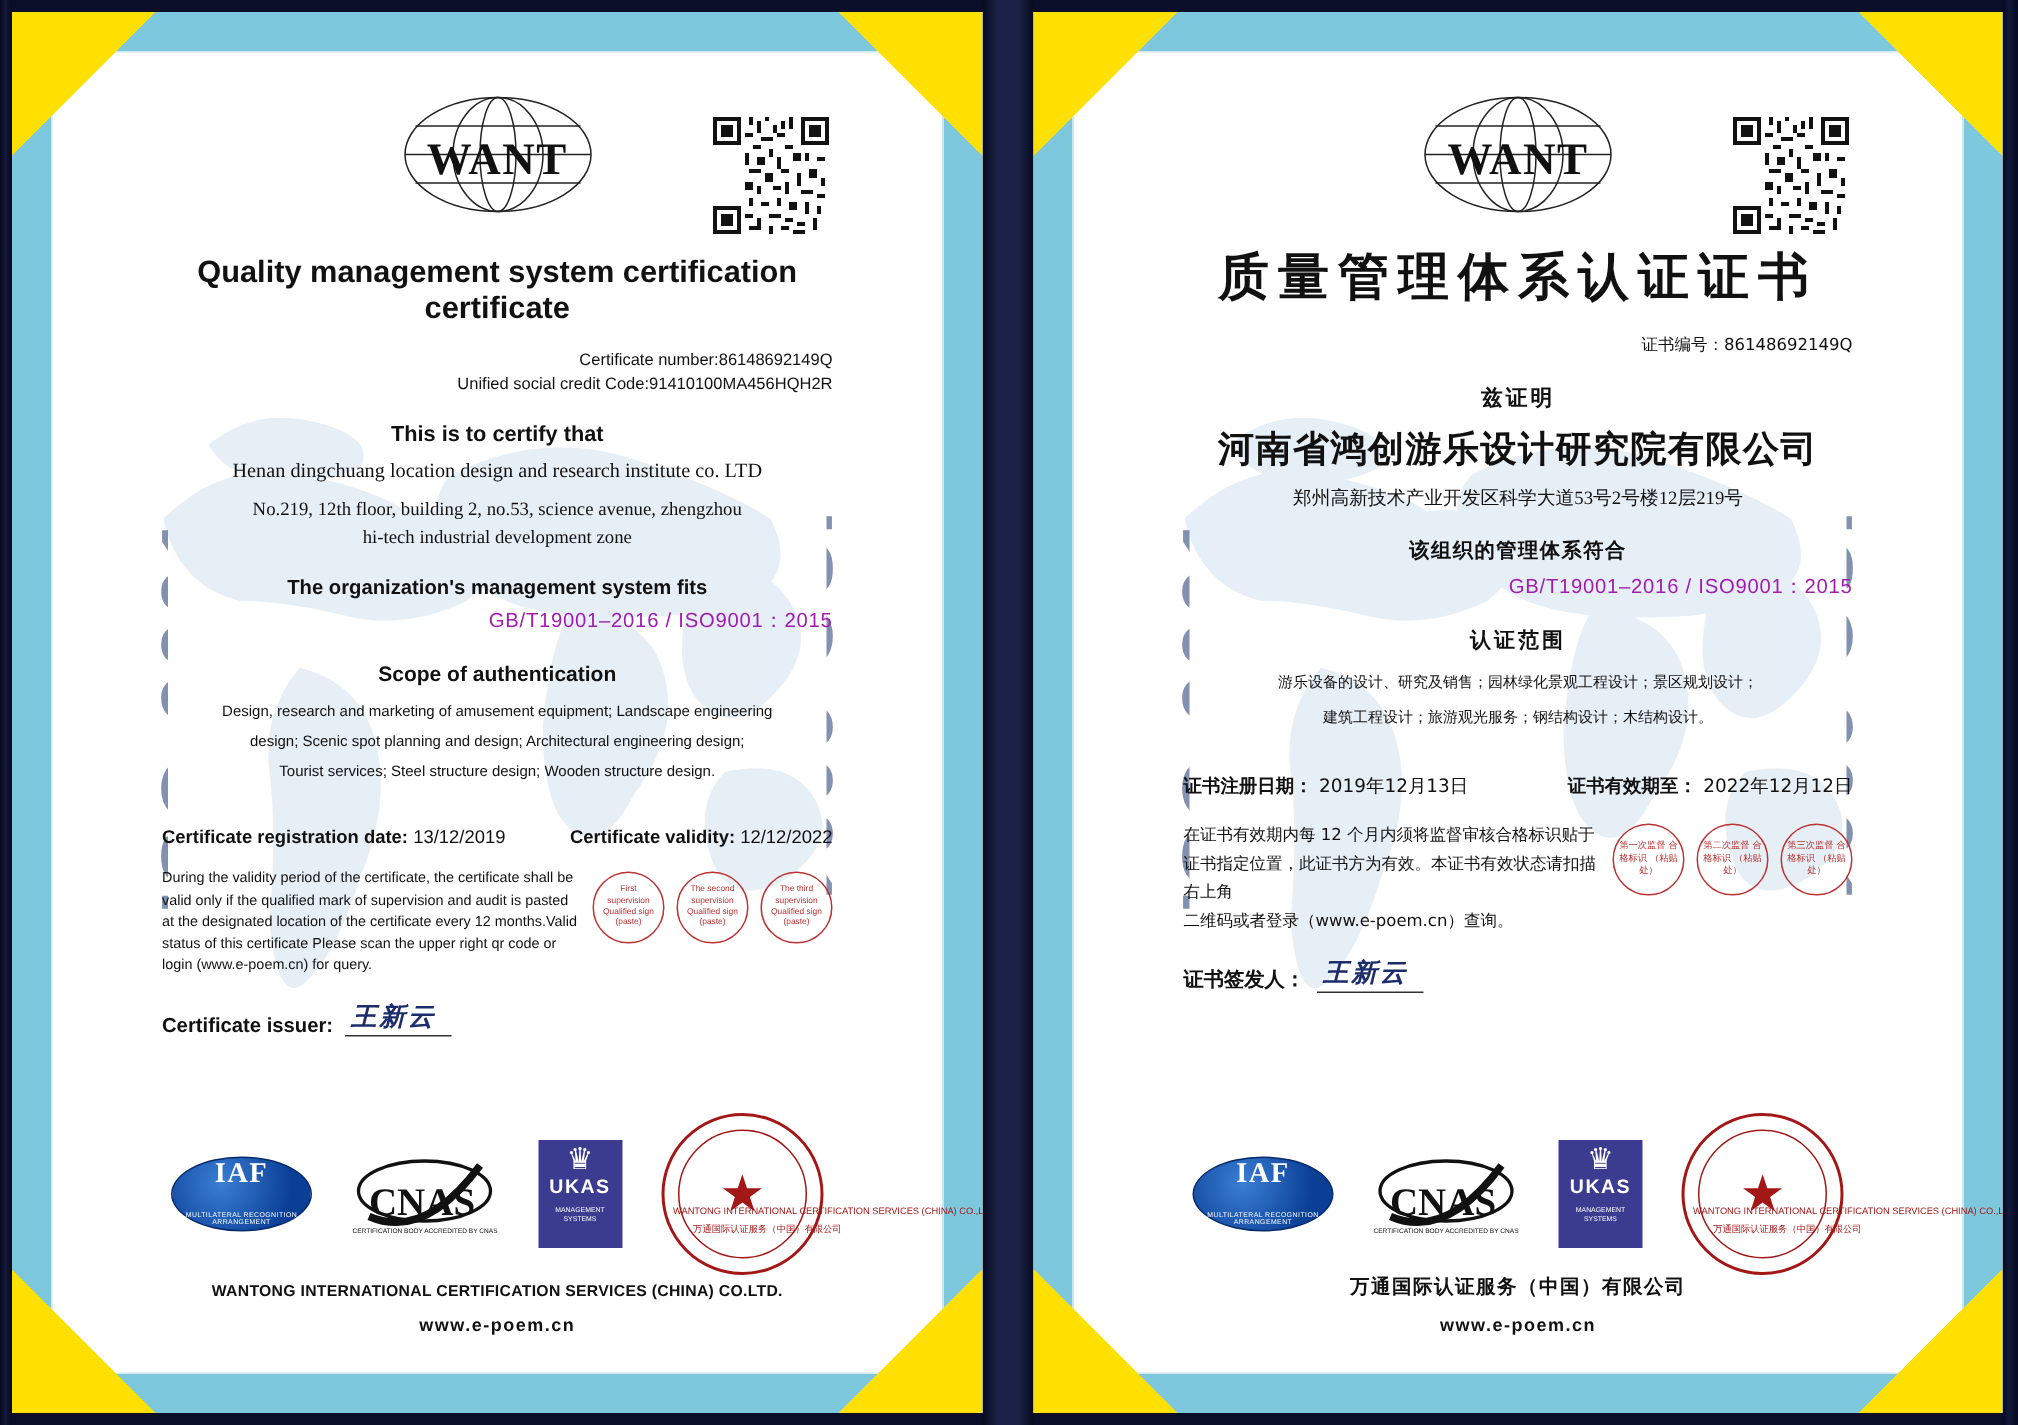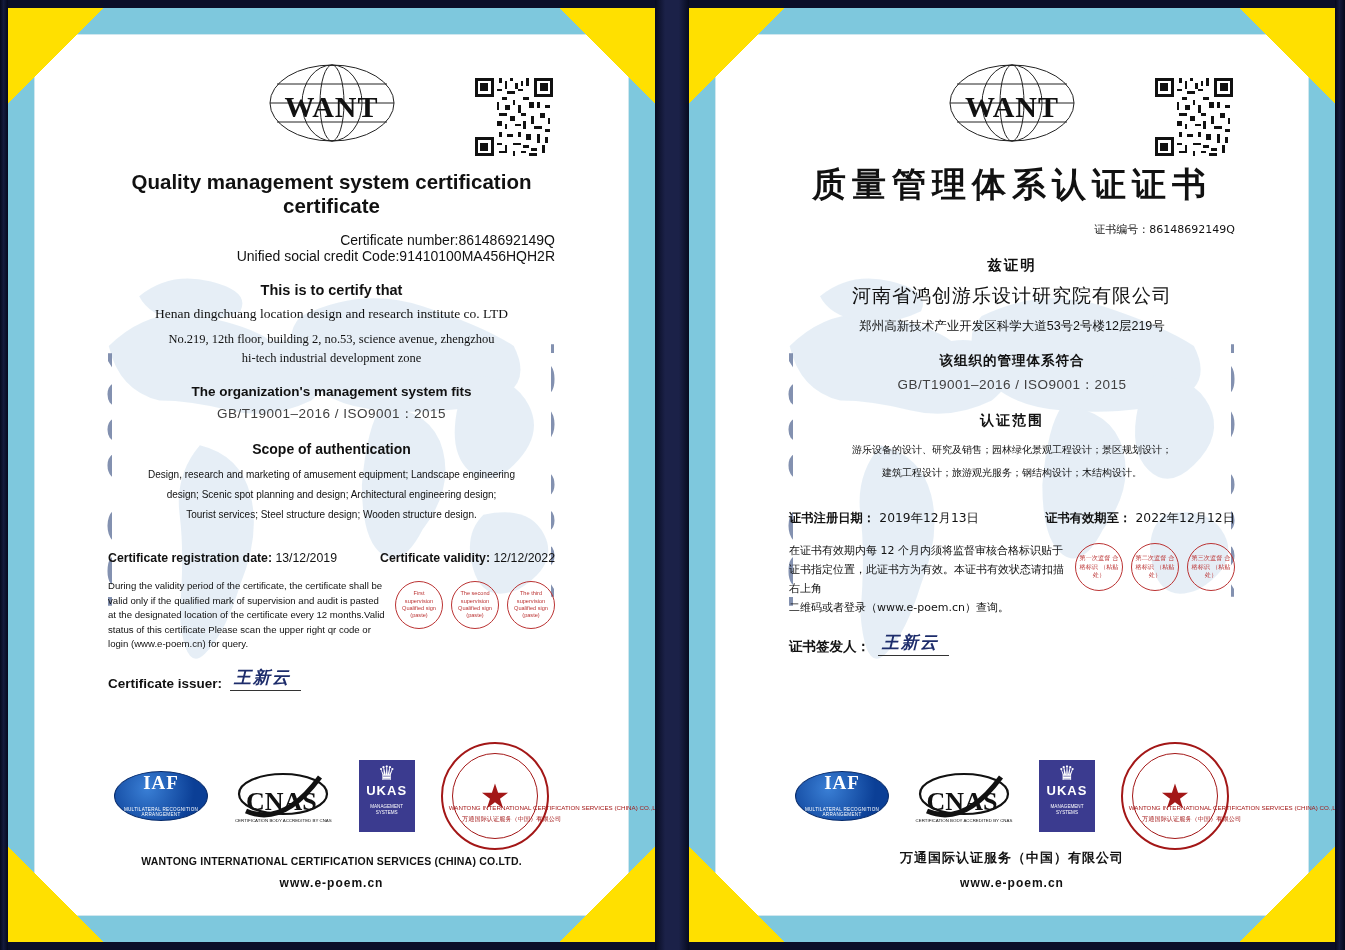--- a/index.html
+++ b/index.html
@@ -153,21 +153,21 @@
     font-size: 34px;
     font-weight: bold;
     letter-spacing: 6px;
     color: #111;
     font-family: "DejaVu Sans", sans-serif;
   }
 
   .num-block {
     margin-top: 14px;
     text-align: right;
-    font-size: 14px;
+    font-size: 11px;
     line-height: 16px;
     color: #111;
   }
   .num-block.cn { font-family: "DejaVu Sans", sans-serif; font-size: 11px; }
 
   .certify-line {
     margin-top: 18px;
     text-align: center;
     font-size: 14.5px;
     font-weight: bold;
@@ -177,47 +177,47 @@
 
   .company {
     margin-top: 8px;
     text-align: center;
     font-size: 13.5px;
     color: #111;
     font-family: "Liberation Serif", serif;
   }
   .company.cn {
     font-family: "DejaVu Sans", sans-serif;
-    font-size: 19px;
-    font-weight: normal;
+    font-size: 24px;
+    font-weight: bold;
     letter-spacing: 1px;
   }
   .address {
     margin-top: 8px;
     text-align: center;
     font-size: 12.5px;
     line-height: 19px;
     color: #111;
     font-family: "Liberation Serif", serif;
   }
-  .address.cn { font-family: Liberation Sans, sans-serif; font-size: 12.5px; }
+  .address.cn { font-family: Liberation Serif, serif; font-size: 12.5px; }
 
   .fits {
     margin-top: 16px;
     text-align: center;
     font-size: 13.5px;
     font-weight: bold;
     color: #111;
   }
   .fits.cn { font-family: "DejaVu Sans", sans-serif; letter-spacing: 1px; }
   .standard {
     margin-top: 6px;
-    text-align: center;
+    text-align: right;
     font-size: 13.5px;
-    color: #404040;
+    color: #a21caf;
     letter-spacing: 0.5px;
   }
 
   .scope-head {
     margin-top: 18px;
     text-align: center;
     font-size: 14px;
     font-weight: bold;
     color: #111;
   }

